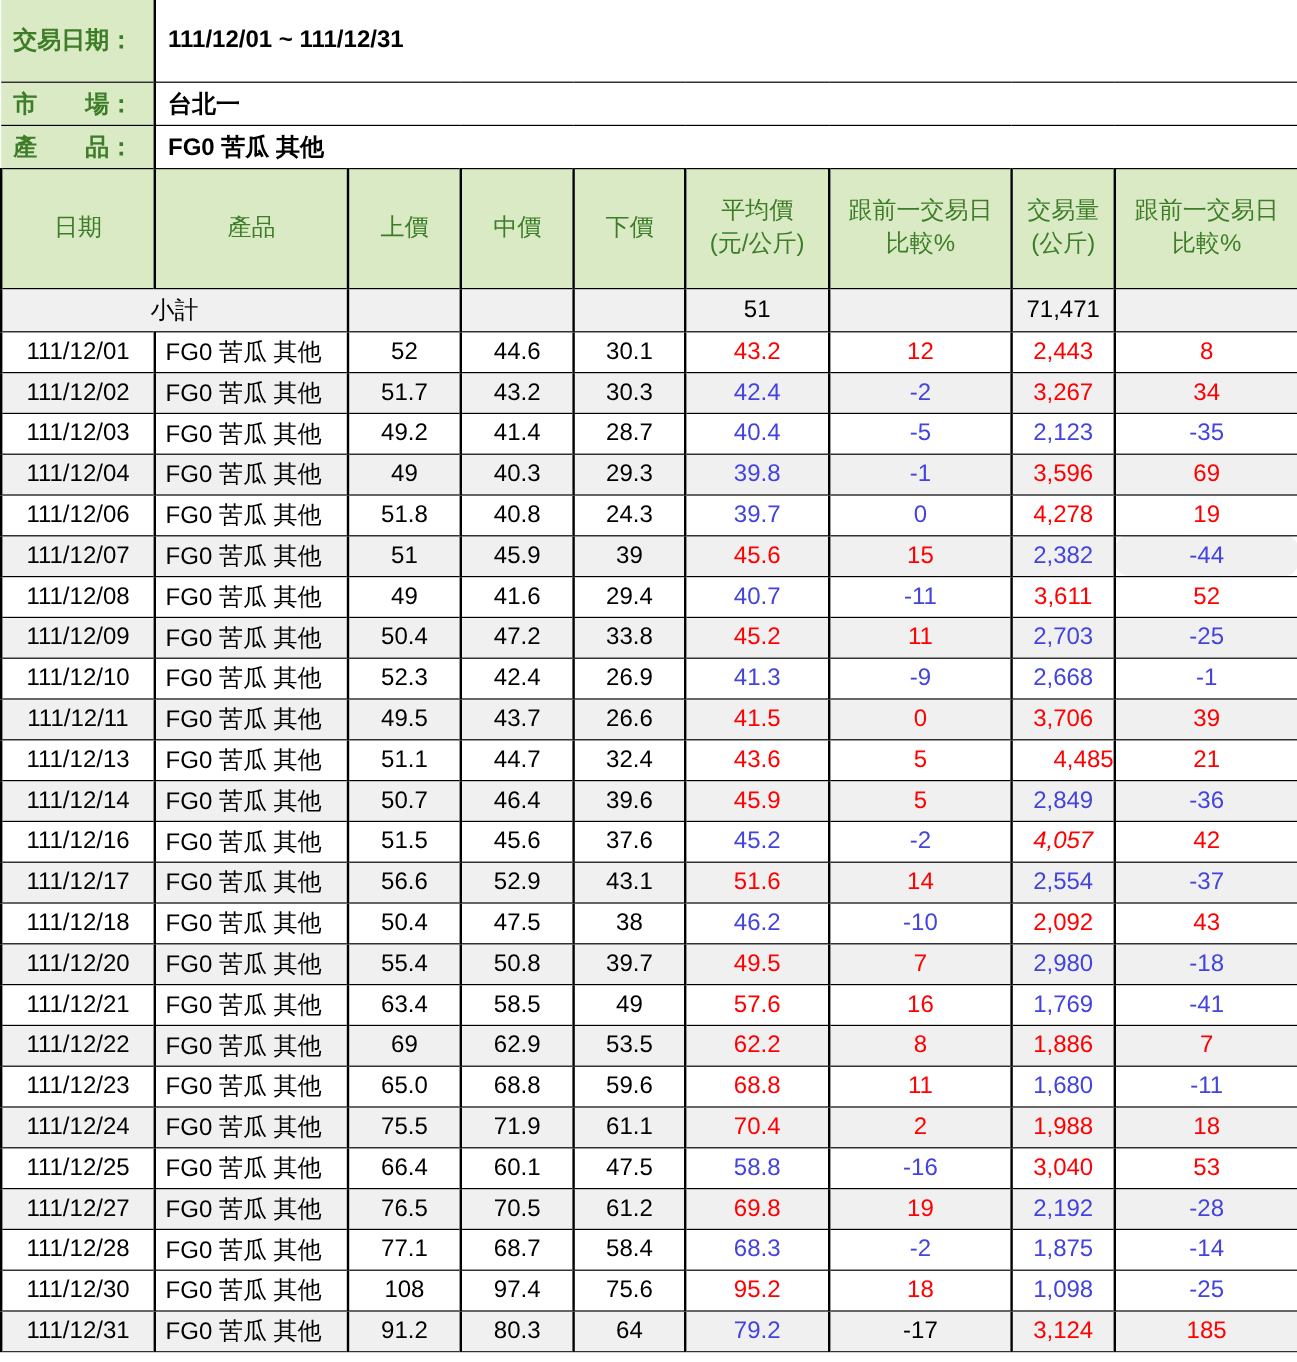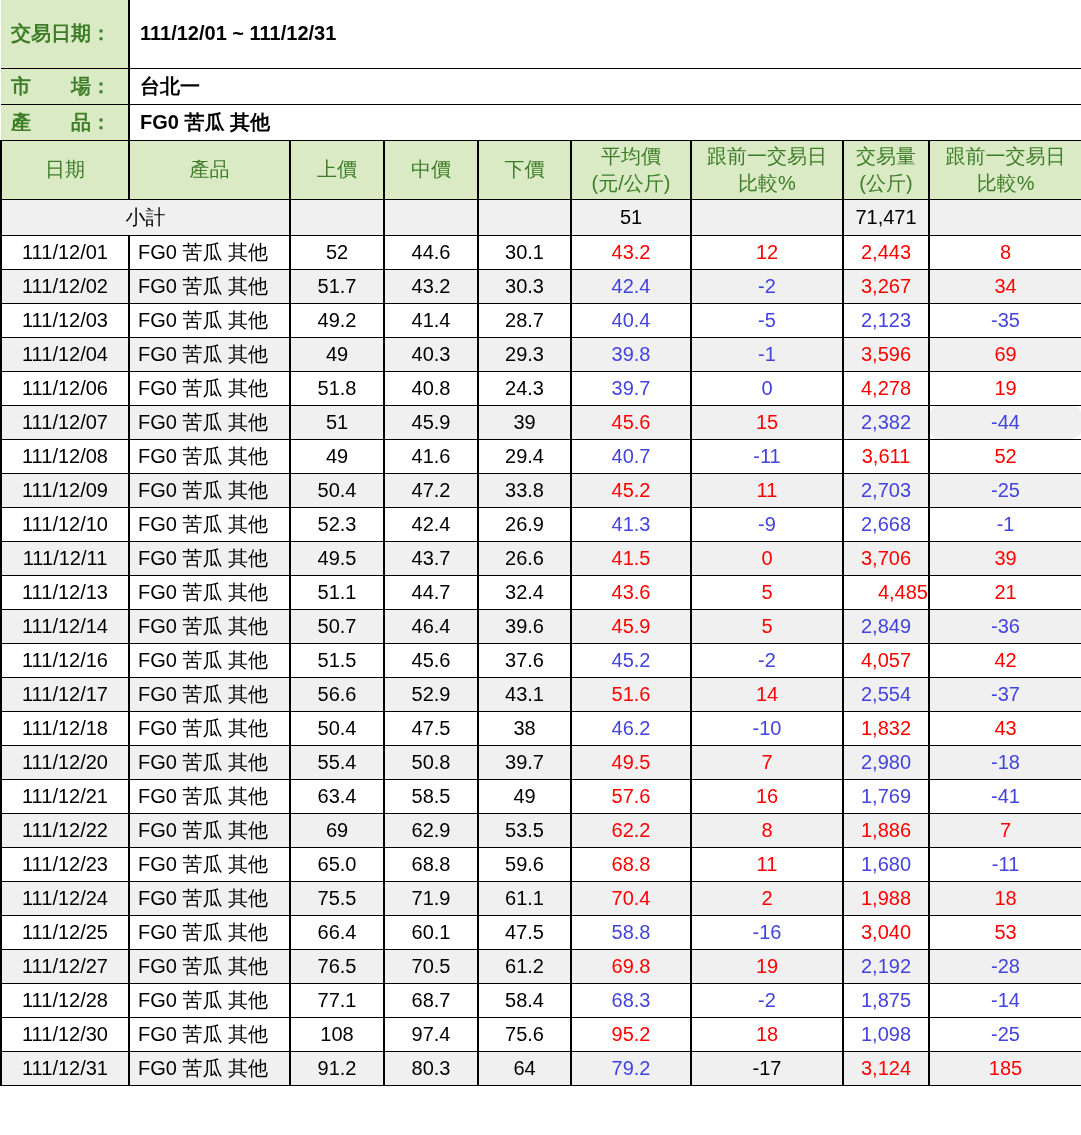--- a/index.html
+++ b/index.html
@@ -30,21 +30,21 @@
     text-align: left;
     padding-left: 10px;
     border-left: none;
   }
   td.meta-value {
     font-weight: bold;
     text-align: left;
     padding-left: 10px;
   }
   
-  tr.colhead-row { height: 59px; }
+  tr.colhead-row { height: 100px; }
   th {
     background: #d9eac5;
     color: #3e7d28;
     font-weight: normal;
     text-align: center;
     white-space: pre-line;
     line-height: 1.35;
   }
   
   tr.subtotal-row { height: 36px; }
@@ -246,21 +246,21 @@
         <td class="num" style="color: rgb(67, 67, 221);">-36</td>
       </tr>
       <tr class="data-row">
         <td class="date-cell">111/12/16</td>
         <td class="product-cell">FG0 苦瓜 其他</td>
         <td class="num">51.5</td>
         <td class="num">45.6</td>
         <td class="num">37.6</td>
         <td class="num" style="color: rgb(67, 67, 221);">45.2</td>
         <td class="num" style="color: rgb(67, 67, 221);">-2</td>
-        <td class="num" style="color: rgb(255, 0, 0);">4,057</td>
+        <td class="num" style="color: rgb(255, 0, 0); font-style: italic;">4,057</td>
         <td class="num" style="color: rgb(255, 0, 0);">42</td>
       </tr>
       <tr class="data-row striped">
         <td class="date-cell">111/12/17</td>
         <td class="product-cell">FG0 苦瓜 其他</td>
         <td class="num">56.6</td>
         <td class="num">52.9</td>
         <td class="num">43.1</td>
         <td class="num" style="color: rgb(255, 0, 0);">51.6</td>
         <td class="num" style="color: rgb(255, 0, 0);">14</td>
@@ -268,21 +268,21 @@
         <td class="num" style="color: rgb(67, 67, 221);">-37</td>
       </tr>
       <tr class="data-row">
         <td class="date-cell">111/12/18</td>
         <td class="product-cell">FG0 苦瓜 其他</td>
         <td class="num">50.4</td>
         <td class="num">47.5</td>
         <td class="num">38</td>
         <td class="num" style="color: rgb(67, 67, 221);">46.2</td>
         <td class="num" style="color: rgb(67, 67, 221);">-10</td>
-        <td class="num" style="color: rgb(255, 0, 0);">1,832</td>
+        <td class="num" style="color: rgb(255, 0, 0);">2,092</td>
         <td class="num" style="color: rgb(255, 0, 0);">43</td>
       </tr>
       <tr class="data-row striped">
         <td class="date-cell">111/12/20</td>
         <td class="product-cell">FG0 苦瓜 其他</td>
         <td class="num">55.4</td>
         <td class="num">50.8</td>
         <td class="num">39.7</td>
         <td class="num" style="color: rgb(255, 0, 0);">49.5</td>
         <td class="num" style="color: rgb(255, 0, 0);">7</td>

